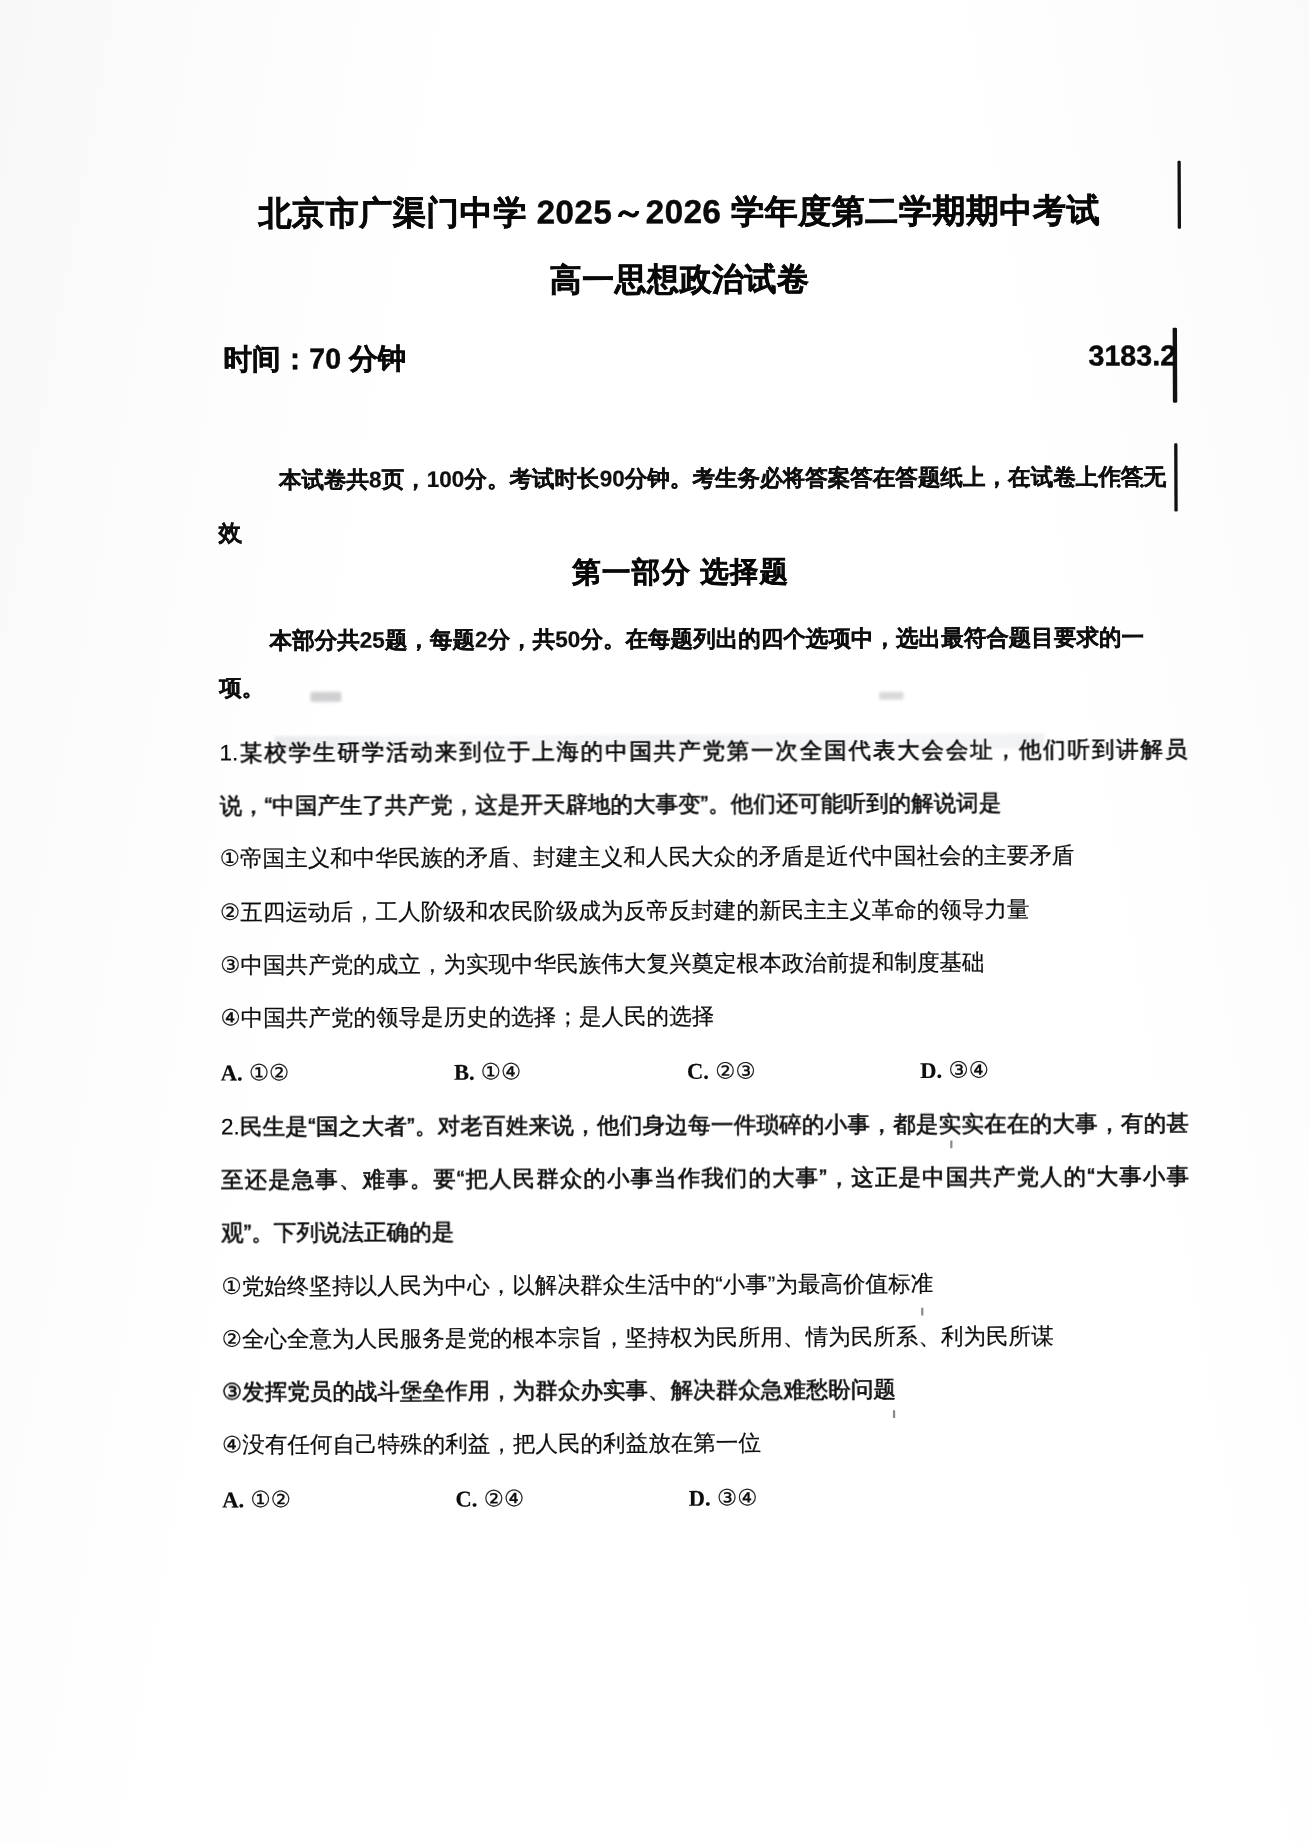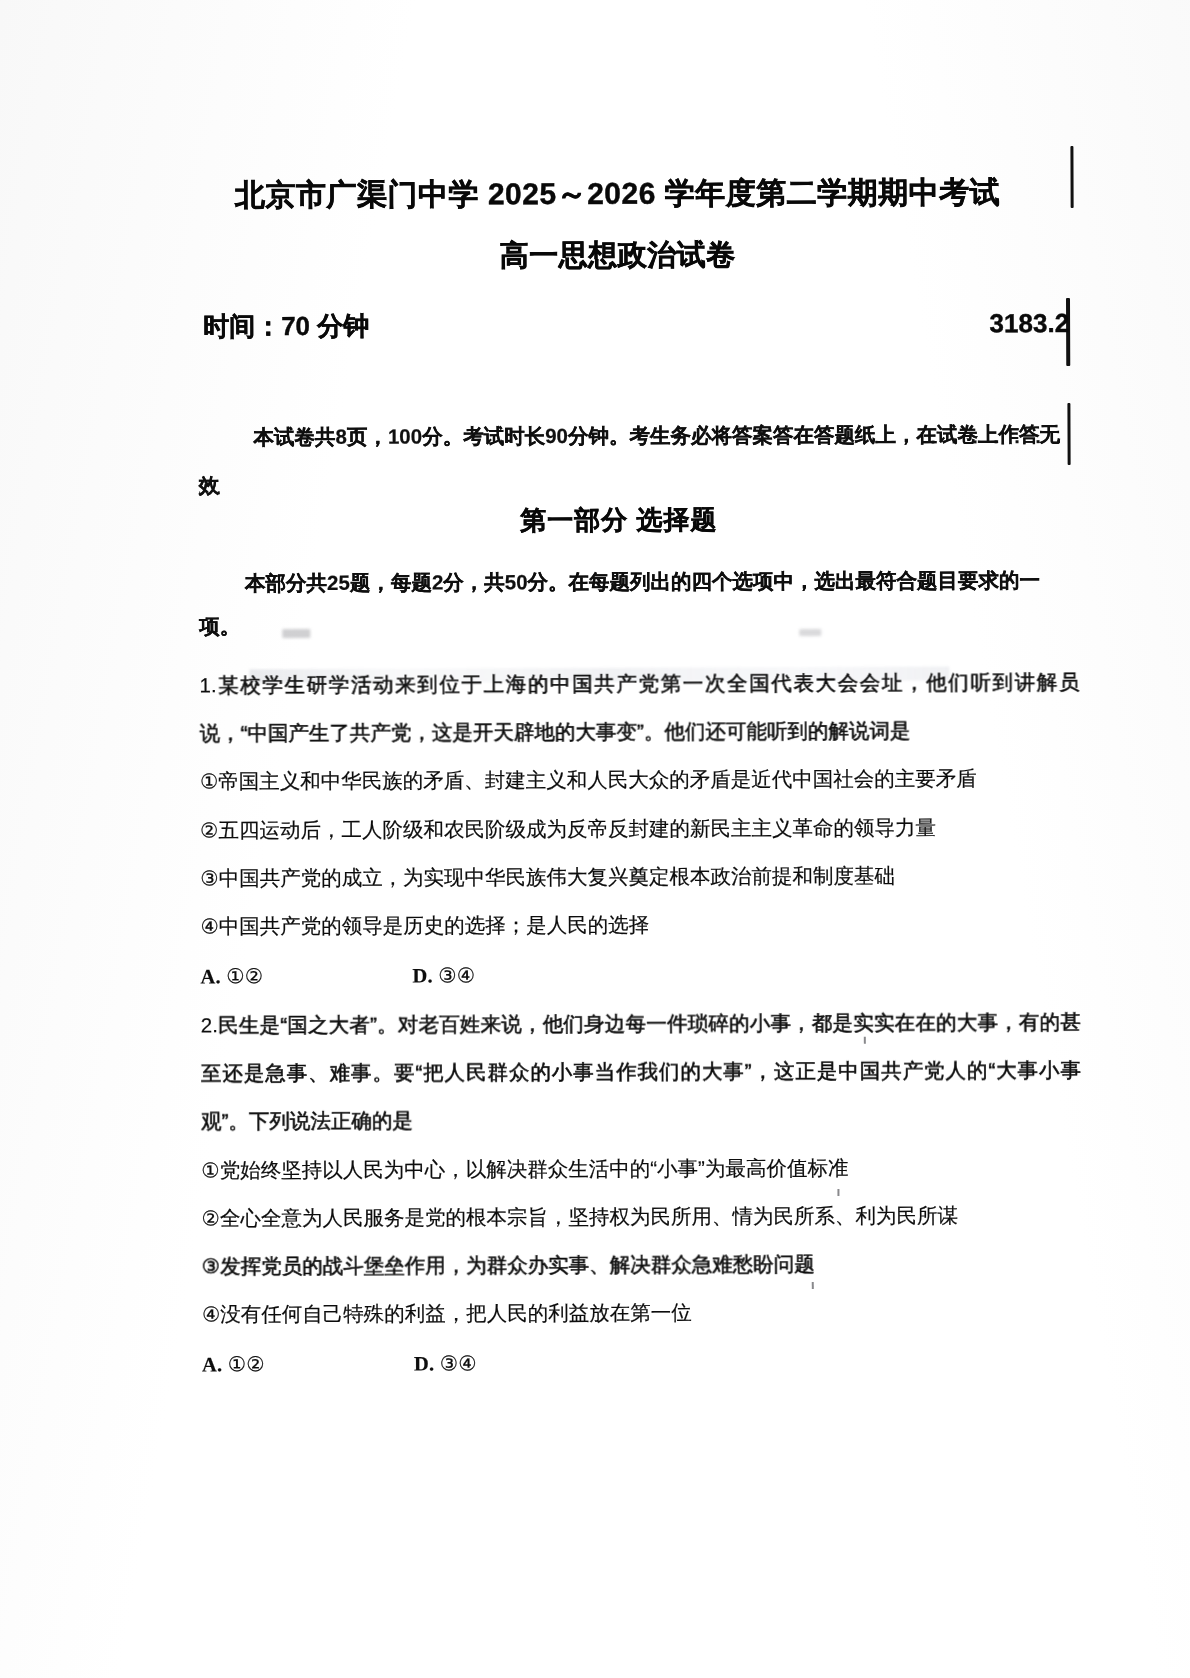--- a/index.html
+++ b/index.html
@@ -232,31 +232,34 @@
   <div class="question q1">
     <div class="q-stem"><span>1.</span><span class="smear">某校学生研学活动来到位于上海的中国共产党第一次全国代表大会会址，他们听到讲解员说，“中国产生了共产党，这是开天辟地的大事变”。他们还可能听到的解说词是</span></div>
     <div class="q-items">
       <div class="q-item">①帝国主义和中华民族的矛盾、封建主义和人民大众的矛盾是近代中国社会的主要矛盾</div>
       <div class="q-item">②五四运动后，工人阶级和农民阶级成为反帝反封建的新民主主义革命的领导力量</div>
       <div class="q-item">③中国共产党的成立，为实现中华民族伟大复兴奠定根本政治前提和制度基础</div>
       <div class="q-item">④中国共产党的领导是历史的选择；是人民的选择</div>
     </div>
     <div class="q-choices">
       <div class="choice"><span class="lbl">A.</span> <span>①②</span></div>
+      <div class="choice"><span class="lbl">B.</span> <span>①④</span></div>
+      <div class="choice"><span class="lbl">C.</span> <span>②③</span></div>
       <div class="choice"><span class="lbl">D.</span> <span>③④</span></div>
     </div>
   </div>
 
   <div class="question q2">
     <div class="q-stem"><span>2.</span><span class="smear">民生是“国之大者”。对老百姓来说，他们身边每一件琐碎的小事，都是实实在在的大事，有的甚至还是急事、难事。要“把人民群众的小事当作我们的大事”，这正是中国共产党人的“大事小事观”。下列说法正确的是</span></div>
     <div class="q-items">
       <div class="q-item">①党始终坚持以人民为中心，以解决群众生活中的“小事”为最高价值标准</div>
       <div class="q-item">②全心全意为人民服务是党的根本宗旨，坚持权为民所用、情为民所系、利为民所谋</div>
       <div class="q-item smear">③发挥党员的战斗堡垒作用，为群众办实事、解决群众急难愁盼问题</div>
       <div class="q-item">④没有任何自己特殊的利益，把人民的利益放在第一位</div>
     </div>
     <div class="q-choices">
       <div class="choice"><span class="lbl">A.</span> <span>①②</span></div>
+      <div class="choice"><span class="lbl">C.</span> <span>②④</span></div>
       <div class="choice"><span class="lbl">D.</span> <span>③④</span></div>
     </div>
   </div>
 
 </div>
 
 </body></html>

